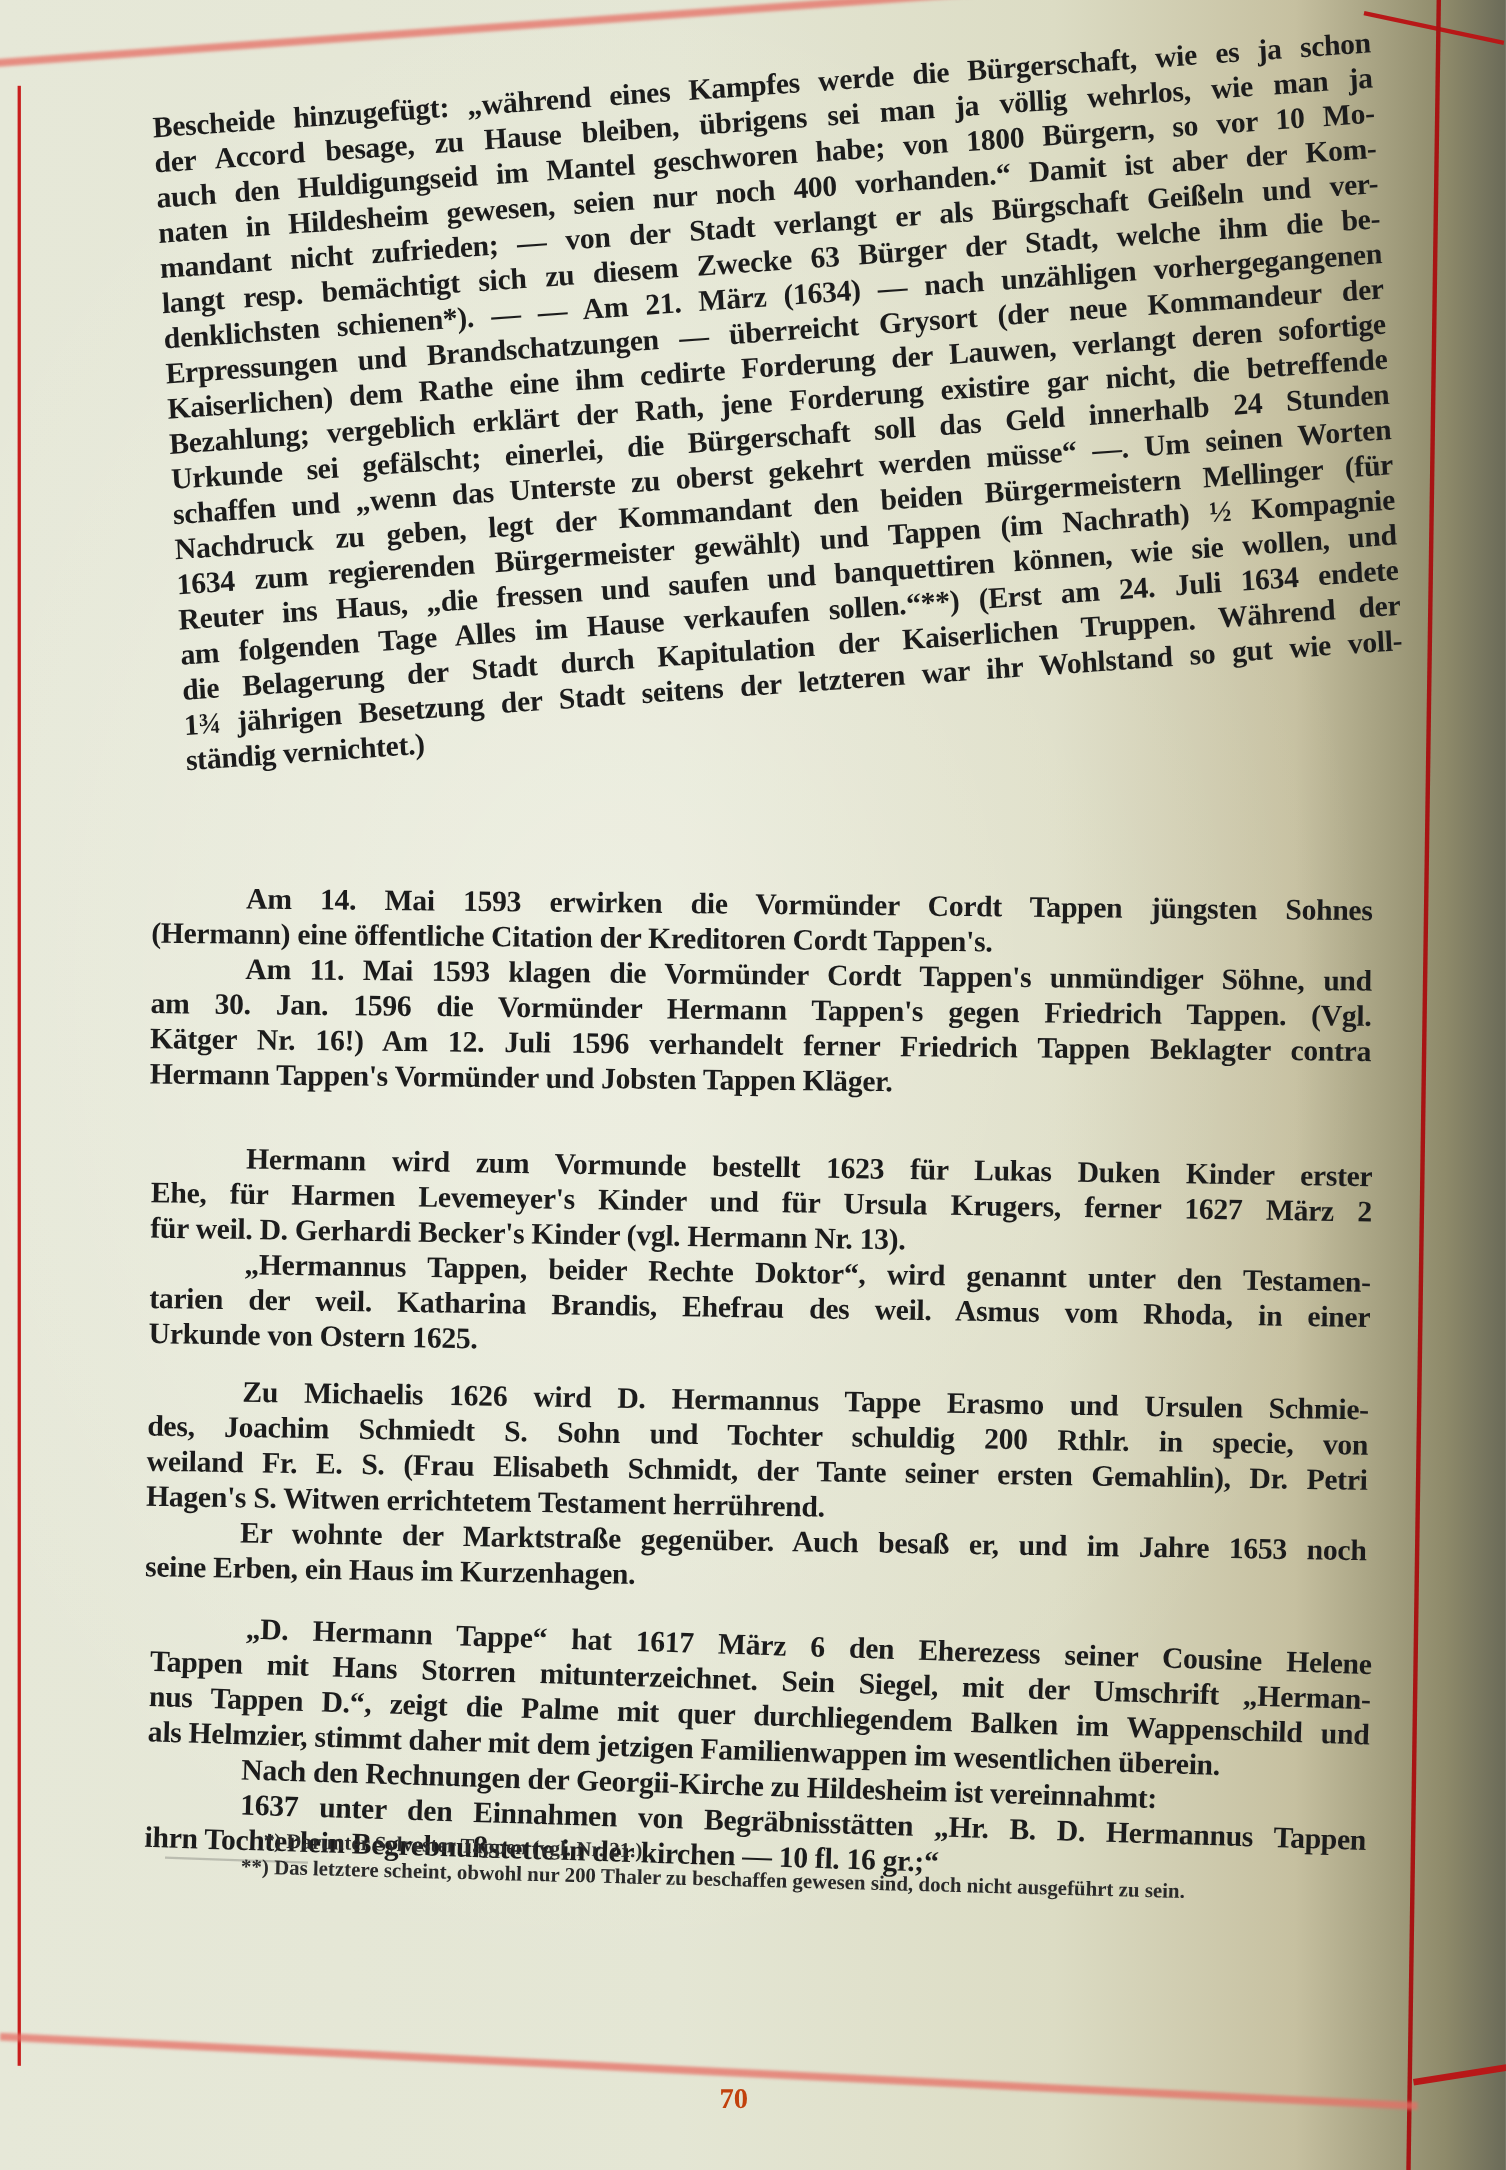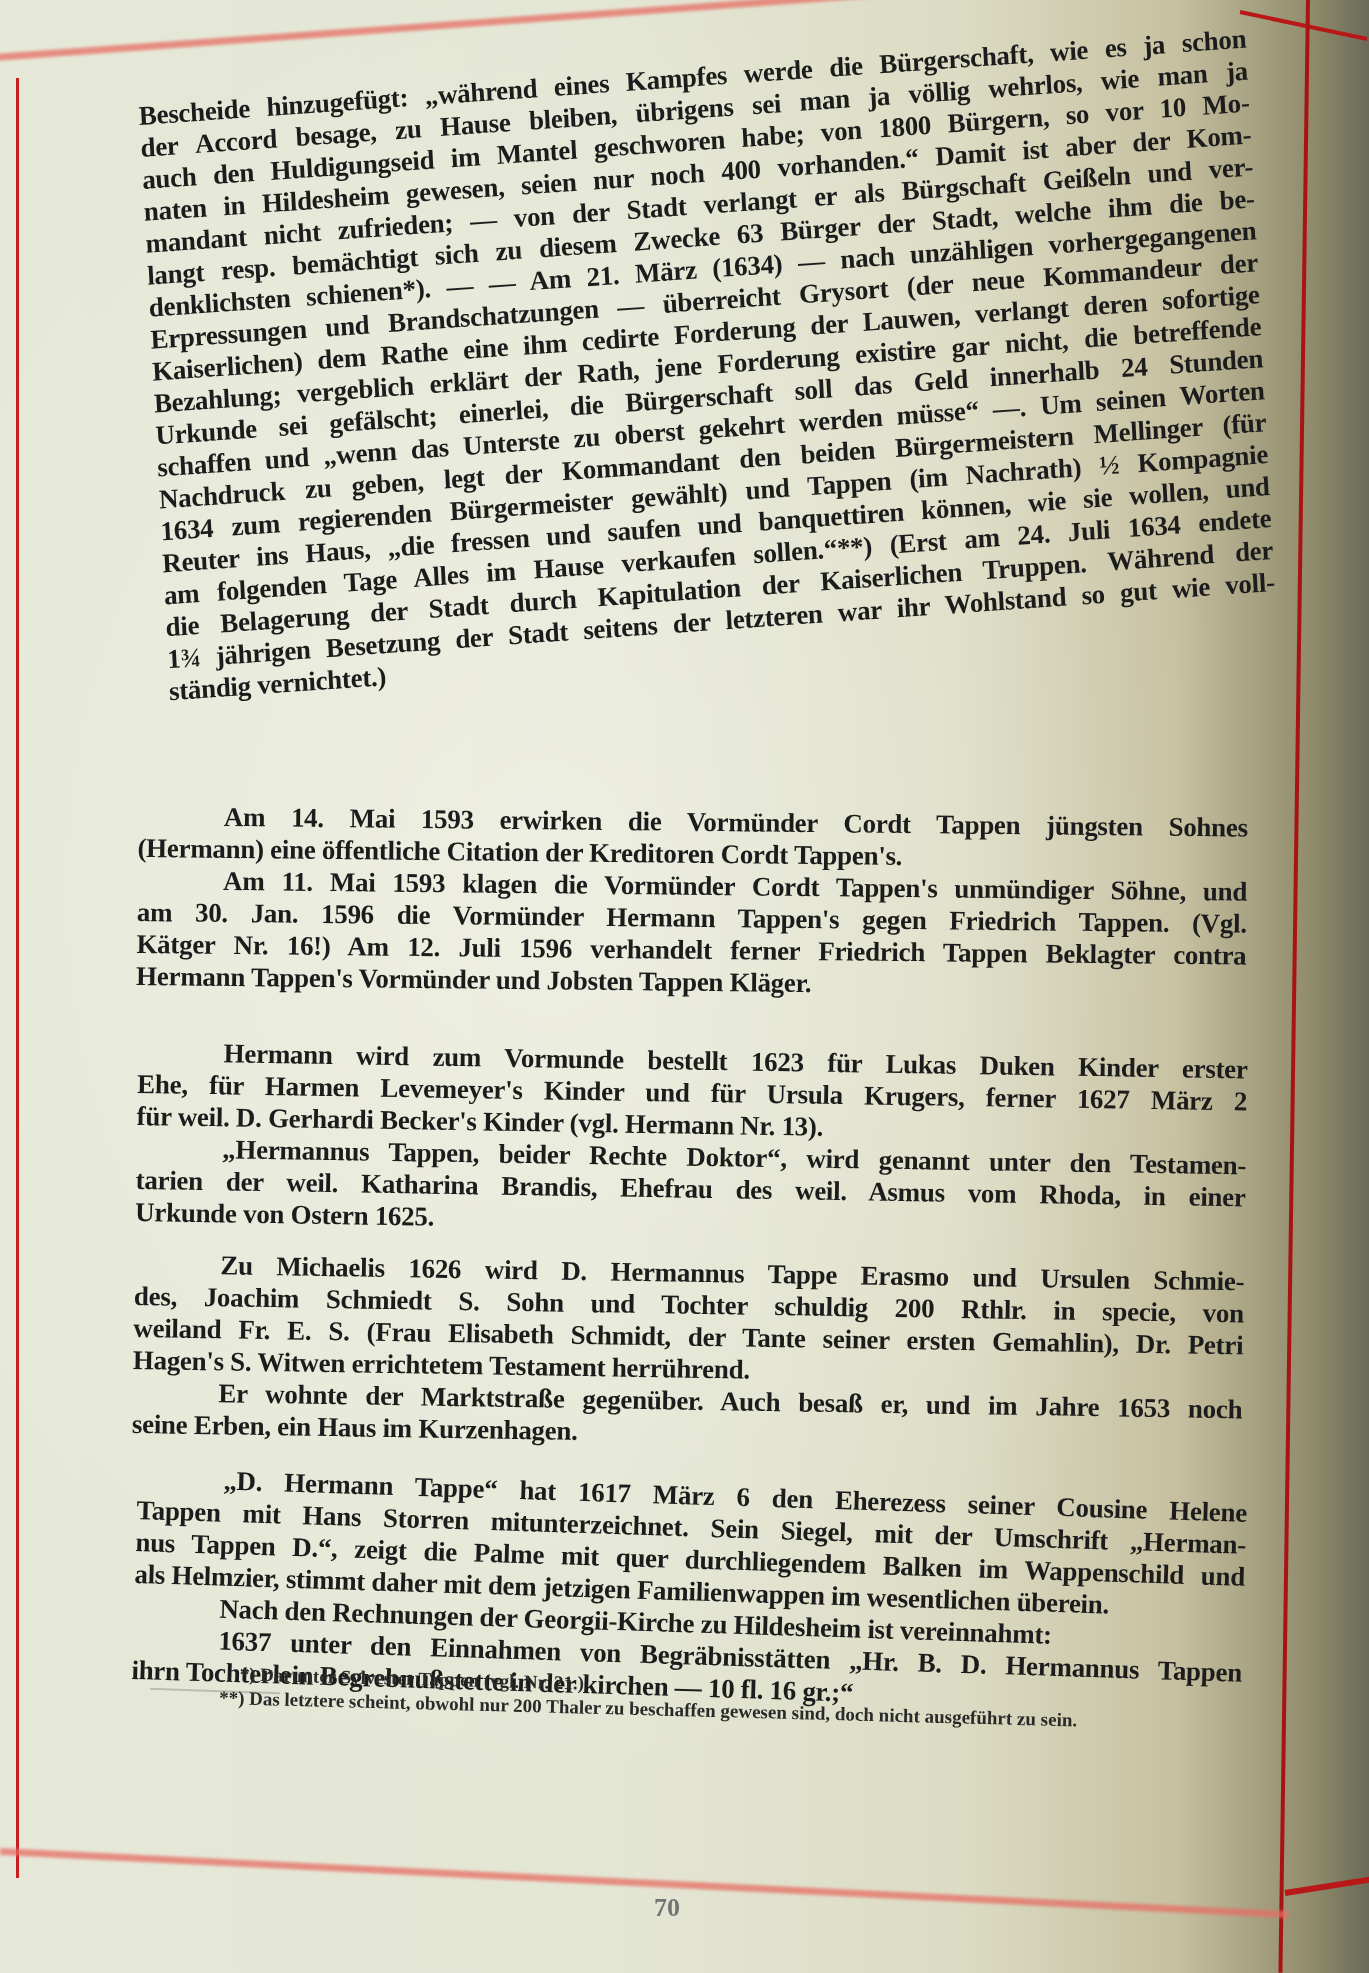--- a/index.html
+++ b/index.html
@@ -62,21 +62,21 @@
     position: absolute; left: 220px; top: 1662px; width: 1050px;
     font-size: 19px; line-height: 24px; font-weight: bold;
     transform: rotate(1.5deg); transform-origin: left top; color: #2a2a2a;
   }
   .footnote-rule {
     position: absolute; left: 150px; top: 1690px; width: 130px; height: 2px;
     background: rgba(60,60,60,0.25); transform: rotate(2deg);
   }
   .page-number {
     position: absolute; left: 654px; top: 1893px;
-    font-size: 26px; font-weight: bold; color: #737373;
+    font-size: 26px; font-weight: bold; color: #c2410c;
   }
 </style>
 </head>
 <body>
 
 <div class="page-shade"></div>
 
 <div class="crop-line-top"></div>
 <div class="crop-line-top-right"></div>
 <div class="crop-vert-left"></div>

